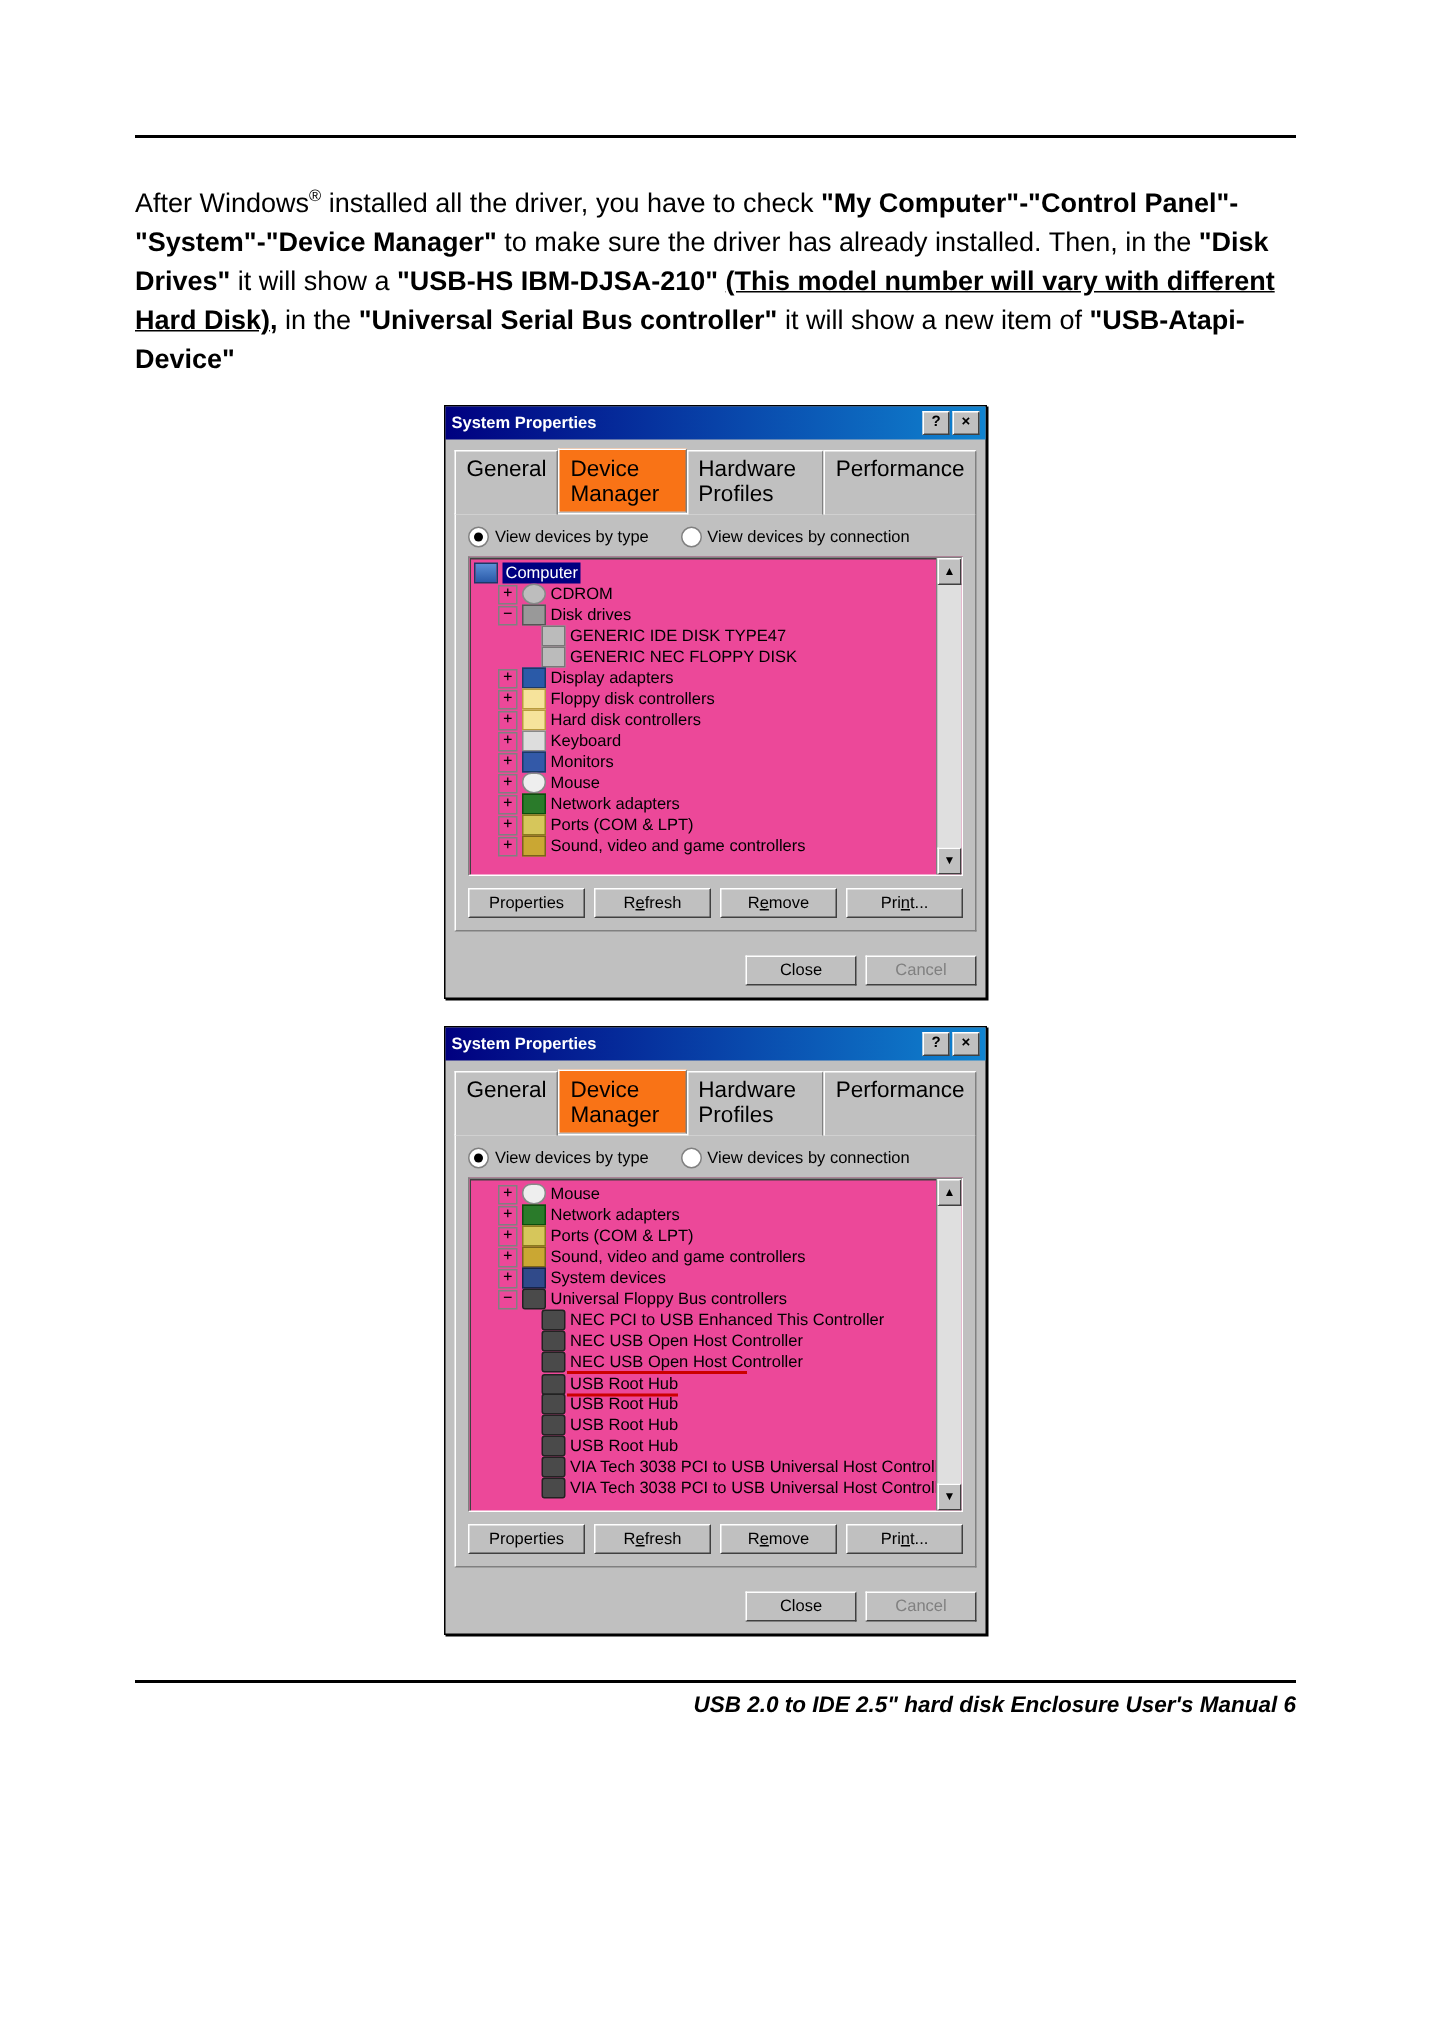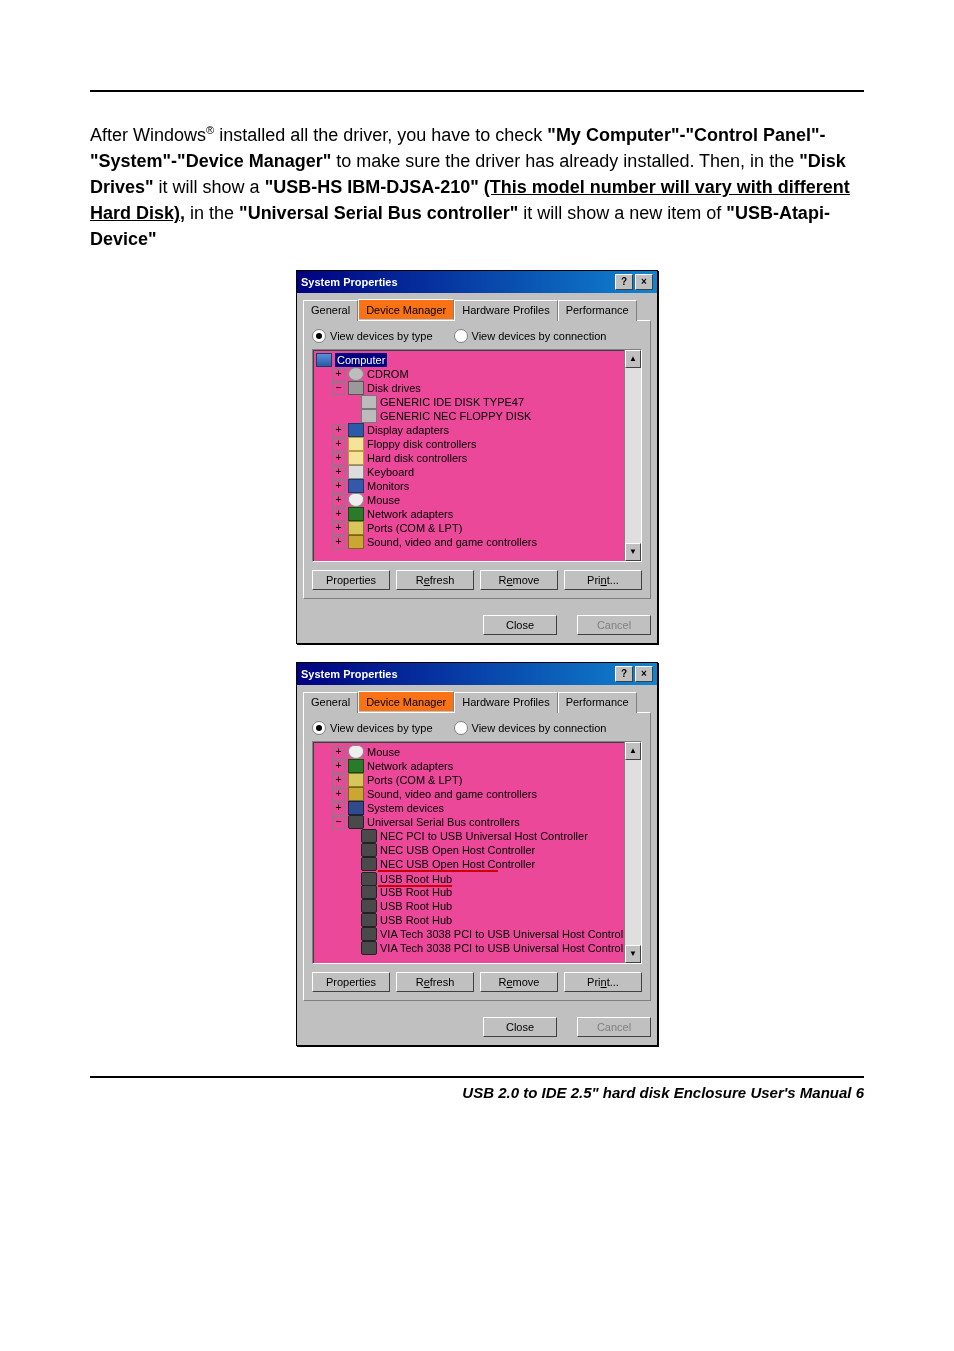--- a/index.html
+++ b/index.html
@@ -64,21 +64,21 @@
     border-right-color:#404040; border-bottom-color:#404040;
     margin-left: 2px;
     font-size: 10px; font-weight: bold;
     color:#000;
     display:flex; align-items:center; justify-content:center;
     line-height:1;
   }
   .tabs {
     display: flex;
     margin: 6px 6px 0 6px;
-    font-size: 11px;
+    font-size: 15px;
   }
   .tab {
     padding: 3px 7px;
     background: #c0c0c0;
     border: 1px solid #fff;
     border-bottom: none;
     border-right-color:#808080;
     margin-right: 0;
     position: relative;
     top: 1px;
@@ -182,21 +182,21 @@
   .btn {
     flex:1;
     background:#c0c0c0;
     border:1px solid #fff;
     border-right-color:#404040; border-bottom-color:#404040;
     padding:3px 0;
     text-align:center;
     font-size:11px;
   }
   .dlg-footer {
-    display:flex; justify-content:flex-end; gap:20px;
+    display:flex; justify-content:flex-end; gap:6px;
     padding: 10px 6px 8px 6px;
   }
   .dlg-footer .btn { flex:0 0 72px; }
   .btn.disabled { color:#808080; }
   
   .bottom-rule {
     border-top: 2.5px solid #000;
     margin-top: 30px;
   }
   .footer {
@@ -381,26 +381,26 @@
               <span>Sound, video and game controllers</span>
             </div>
           <div class="tree-item ind1">
               <span class="exp">+</span>
               <span class="ticon sys"></span>
               <span>System devices</span>
             </div>
           <div class="tree-item ind1">
               <span class="exp">−</span>
               <span class="ticon usb"></span>
-              <span>Universal Serial Bus controllers</span>
-            </div>
-          <div class="tree-item ind2">
-              <span class="noexp"></span>
-              <span class="ticon usb"></span>
-              <span>NEC PCI to USB Universal Host Controller</span>
+              <span>Universal Floppy Bus controllers</span>
+            </div>
+          <div class="tree-item ind2">
+              <span class="noexp"></span>
+              <span class="ticon usb"></span>
+              <span>NEC PCI to USB Enhanced This Controller</span>
             </div>
           <div class="tree-item ind2">
               <span class="noexp"></span>
               <span class="ticon usb"></span>
               <span>NEC USB Open Host Controller</span>
             </div>
           <div class="tree-item ind2">
               <span class="noexp"></span>
               <span class="ticon usb"></span>
               <span class="under-red">NEC USB Open Host Controller</span>

